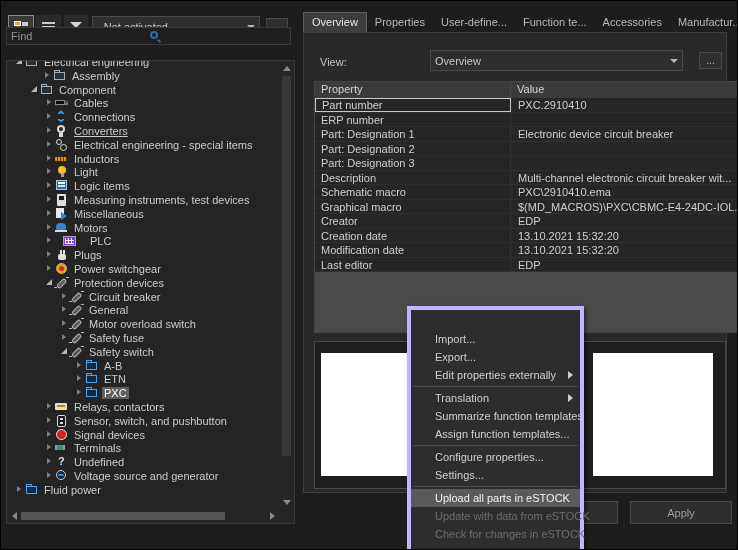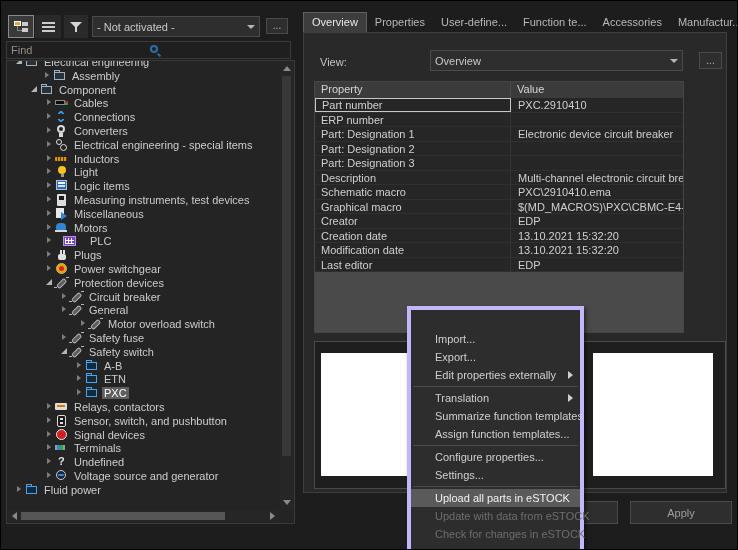--- a/index.html
+++ b/index.html
@@ -11,21 +11,21 @@
   .lpanel{position:absolute;left:3px;top:10px;width:292px;height:514px}
   .tbtn{position:absolute;top:4px;height:23px;background:#2a2a2a;border:1px solid #2a2a2a;padding:0;cursor:pointer;
         display:flex;align-items:center;justify-content:center}
   .tbtn.active{border:1px solid #8a8a8a;background:#3a3a3a}
   .dd{position:absolute;background:#2e2e2e;border:1px solid #4a4a4a;color:#c8c8c8;display:flex;align-items:center;
       padding:0 4px;cursor:default}
   .dd .ddtext{flex:1;white-space:nowrap;overflow:hidden}
   .caret{width:0;height:0;border-left:4px solid transparent;border-right:4px solid transparent;border-top:4px solid #b5b5b5;margin-left:4px}
   .morebtn{position:absolute;background:#2e2e2e;border:1px solid #4a4a4a;color:#b5b5b5;font-size:10px;line-height:8px;
            padding:0;text-align:center;cursor:pointer}
-  .findbox{position:absolute;left:2px;top:30px;width:285px;height:18px;background:#1f1f1f;border:1px solid #3a3a3a;
+  .findbox{position:absolute;left:2px;top:16px;width:285px;height:18px;background:#1f1f1f;border:1px solid #3a3a3a;
            color:#8f8f8f;display:flex;align-items:center;padding:0 4px}
   .findbox span{flex:1}
 
   .tree{position:absolute;left:2px;top:49px;width:289px;height:464px;background:#242424;border:1px solid #3a3a3a;overflow:hidden}
   .rows{position:absolute;left:1px;top:-5px;right:15px;bottom:13px;overflow:hidden}
   .trow{height:13.8px;display:flex;align-items:flex-start;white-space:nowrap;color:#cccccc}
   .trow .tlabel{padding:0 2px}
   .trow.selected .tlabel{background:#5f5f5f;color:#fff}
   .arrow{width:11px;height:10px;position:relative;flex:none}
   .arrow.collapsed::before{content:"";position:absolute;left:3px;top:2px;width:0;height:0;
@@ -106,21 +106,21 @@
   .rpanel{position:absolute;left:300px;top:0;width:436px;height:550px}
   .tabbar{position:absolute;left:2px;top:9px;height:22px;display:flex;align-items:flex-end}
   .tab{padding:3px 8px 4px;color:#b8b8b8;cursor:pointer;white-space:nowrap;font-size:11px}
   .tab.active{background:#3d3d3d;border:1px solid #5f5f5f;border-bottom:none;color:#e8e8e8}
   .content{position:absolute;left:2px;top:31px;width:424px;height:461px;background:#292929;border:1px solid #3e3e3e}
   .viewlbl{position:absolute;left:16px;top:23px;color:#c5c5c5}
   .viewdd{left:126px;top:17px;width:253px;height:21px}
   .viewmore{left:395px;top:19px;width:23px;height:17px}
   .lmore{left:262px;top:7px;width:22px;height:16px}
 
-  .ptable{position:absolute;left:10px;top:48px;width:370px;background:#262626;border:1px solid #454545}
+  .ptable{position:absolute;left:10px;top:48px;width:424px;background:#262626;border:1px solid #454545}
   .thead{display:flex;height:16px;background:#3b3b3b;color:#d5d5d5}
   .thc{padding:1px 6px;white-space:nowrap}
   .thc.c1{width:196px;border-right:1px solid #4a4a4a}
   .thc.c2{flex:1}
   .prow{display:flex;height:14.5px;border-bottom:1px solid #2f2f2f;color:#cfcfcf}
   .pcell{width:196px;padding:0 6px;white-space:nowrap;overflow:hidden;border-right:1px solid #343434;line-height:14px}
   .pcell.focus{border:1px solid #c8c8c8;line-height:12px}
   .vcell{flex:1;padding:0 7px;white-space:nowrap;overflow:hidden;line-height:14px}
   .tblank{height:60px;background:#4a4a4a}
 
@@ -188,21 +188,21 @@
           <div class="trow" style="padding-left: 36px;">
             <span class="arrow collapsed"></span>
             <span class="tic tic-cables"></span>
             <span class="tlabel">Cables</span>
           </div>
           <div class="trow" style="padding-left: 36px;">
             <span class="arrow collapsed"></span>
             <span class="tic tic-connections"></span>
             <span class="tlabel">Connections</span>
           </div>
-          <div class="trow" style="padding-left: 36px;">
+          <div class="trow" style="padding-left: 36px; text-decoration: underline;">
             <span class="arrow collapsed"></span>
             <span class="tic tic-converters"></span>
             <span class="tlabel">Converters</span>
           </div>
           <div class="trow" style="padding-left: 36px;">
             <span class="arrow collapsed"></span>
             <span class="tic tic-special-items"></span>
             <span class="tlabel">Electrical engineering - special items</span>
           </div>
           <div class="trow" style="padding-left: 36px;">
@@ -258,21 +258,21 @@
           <div class="trow" style="padding-left: 51px;">
             <span class="arrow collapsed"></span>
             <span class="tic tic-protection"></span>
             <span class="tlabel">Circuit breaker</span>
           </div>
           <div class="trow" style="padding-left: 51px;">
             <span class="arrow collapsed"></span>
             <span class="tic tic-protection"></span>
             <span class="tlabel">General</span>
           </div>
-          <div class="trow" style="padding-left: 70px;">
+          <div class="trow" style="padding-left: 51px;">
             <span class="arrow collapsed"></span>
             <span class="tic tic-protection"></span>
             <span class="tlabel">Motor overload switch</span>
           </div>
           <div class="trow" style="padding-left: 51px;">
             <span class="arrow collapsed"></span>
             <span class="tic tic-protection"></span>
             <span class="tlabel">Safety fuse</span>
           </div>
           <div class="trow" style="padding-left: 51px;">

